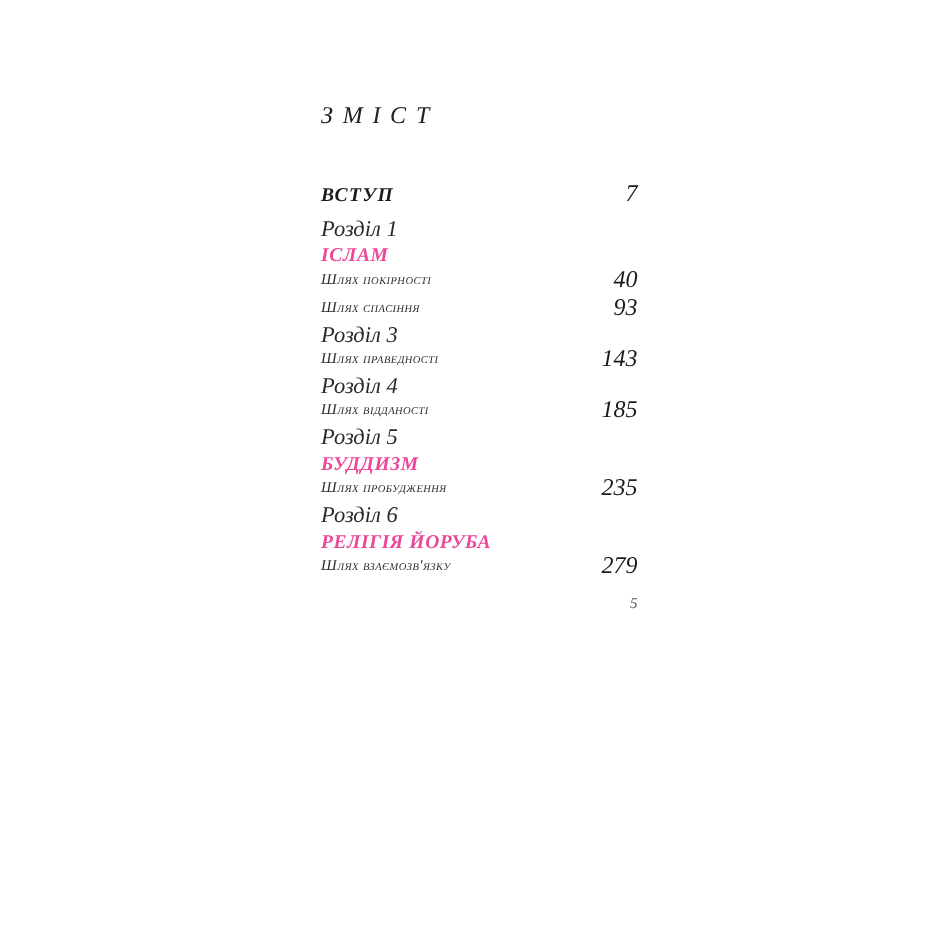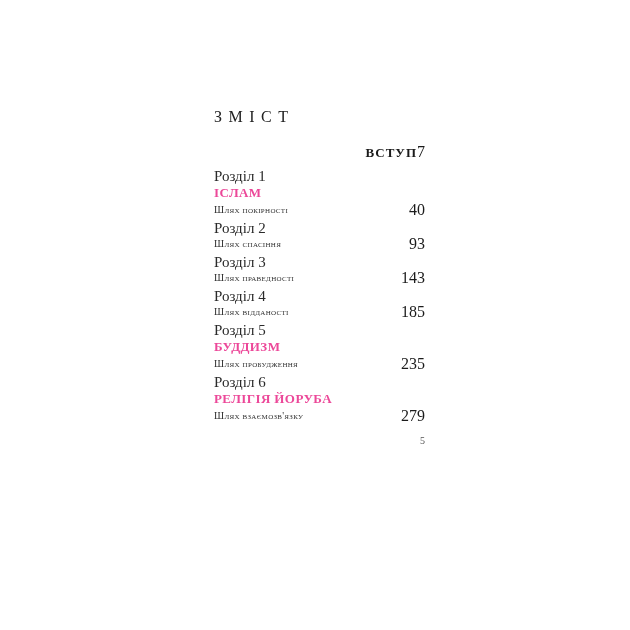--- a/index.html
+++ b/index.html
@@ -14,36 +14,37 @@
     background: #ffffff;
     overflow: hidden;
     font-family: "Liberation Serif", "DejaVu Serif", serif;
     color: #1b1b1b;
   }
   .toc-column {
     position: absolute;
     left: 214px;
     top: 0;
     width: 211px;
-    padding-top: 108px;
+    padding-top: 69px;
     box-sizing: content-box;
+    font-style: italic;
   }
   .toc-title {
     font-size: 16px;
     line-height: 17px;
     letter-spacing: 6.5px;
     font-weight: 400;
     color: #222222;
     white-space: nowrap;
   }
   .intro-row {
-    margin-top: 20px;
+    margin-top: 36px;
     height: 18px;
     display: flex;
-    justify-content: flex-end;
+    justify-content: space-between;
     align-items: baseline;
   }
   .intro-label {
     font-size: 13px;
     font-weight: 700;
     letter-spacing: 1px;
     color: #1b1b1b;
   }
   .page-num {
     font-size: 16px;
@@ -114,21 +115,20 @@
       <div class="entry">
         <div class="chapter-label">Розділ 1</div>
         <div class="chapter-title">ІСЛАМ</div>
         <div class="subtitle-row">
           <span class="chapter-subtitle">Шлях покірності</span>
           <span class="page-num">40</span>
         </div>
       </div>
 
       <div class="entry">
-        <div class="chapter-label">Розділ 2</div>
         <div class="subtitle-row">
           <span class="chapter-subtitle">Шлях спасіння</span>
           <span class="page-num">93</span>
         </div>
       </div>
 
       <div class="entry">
         <div class="chapter-label">Розділ 3</div>
         <div class="subtitle-row">
           <span class="chapter-subtitle">Шлях праведності</span>

